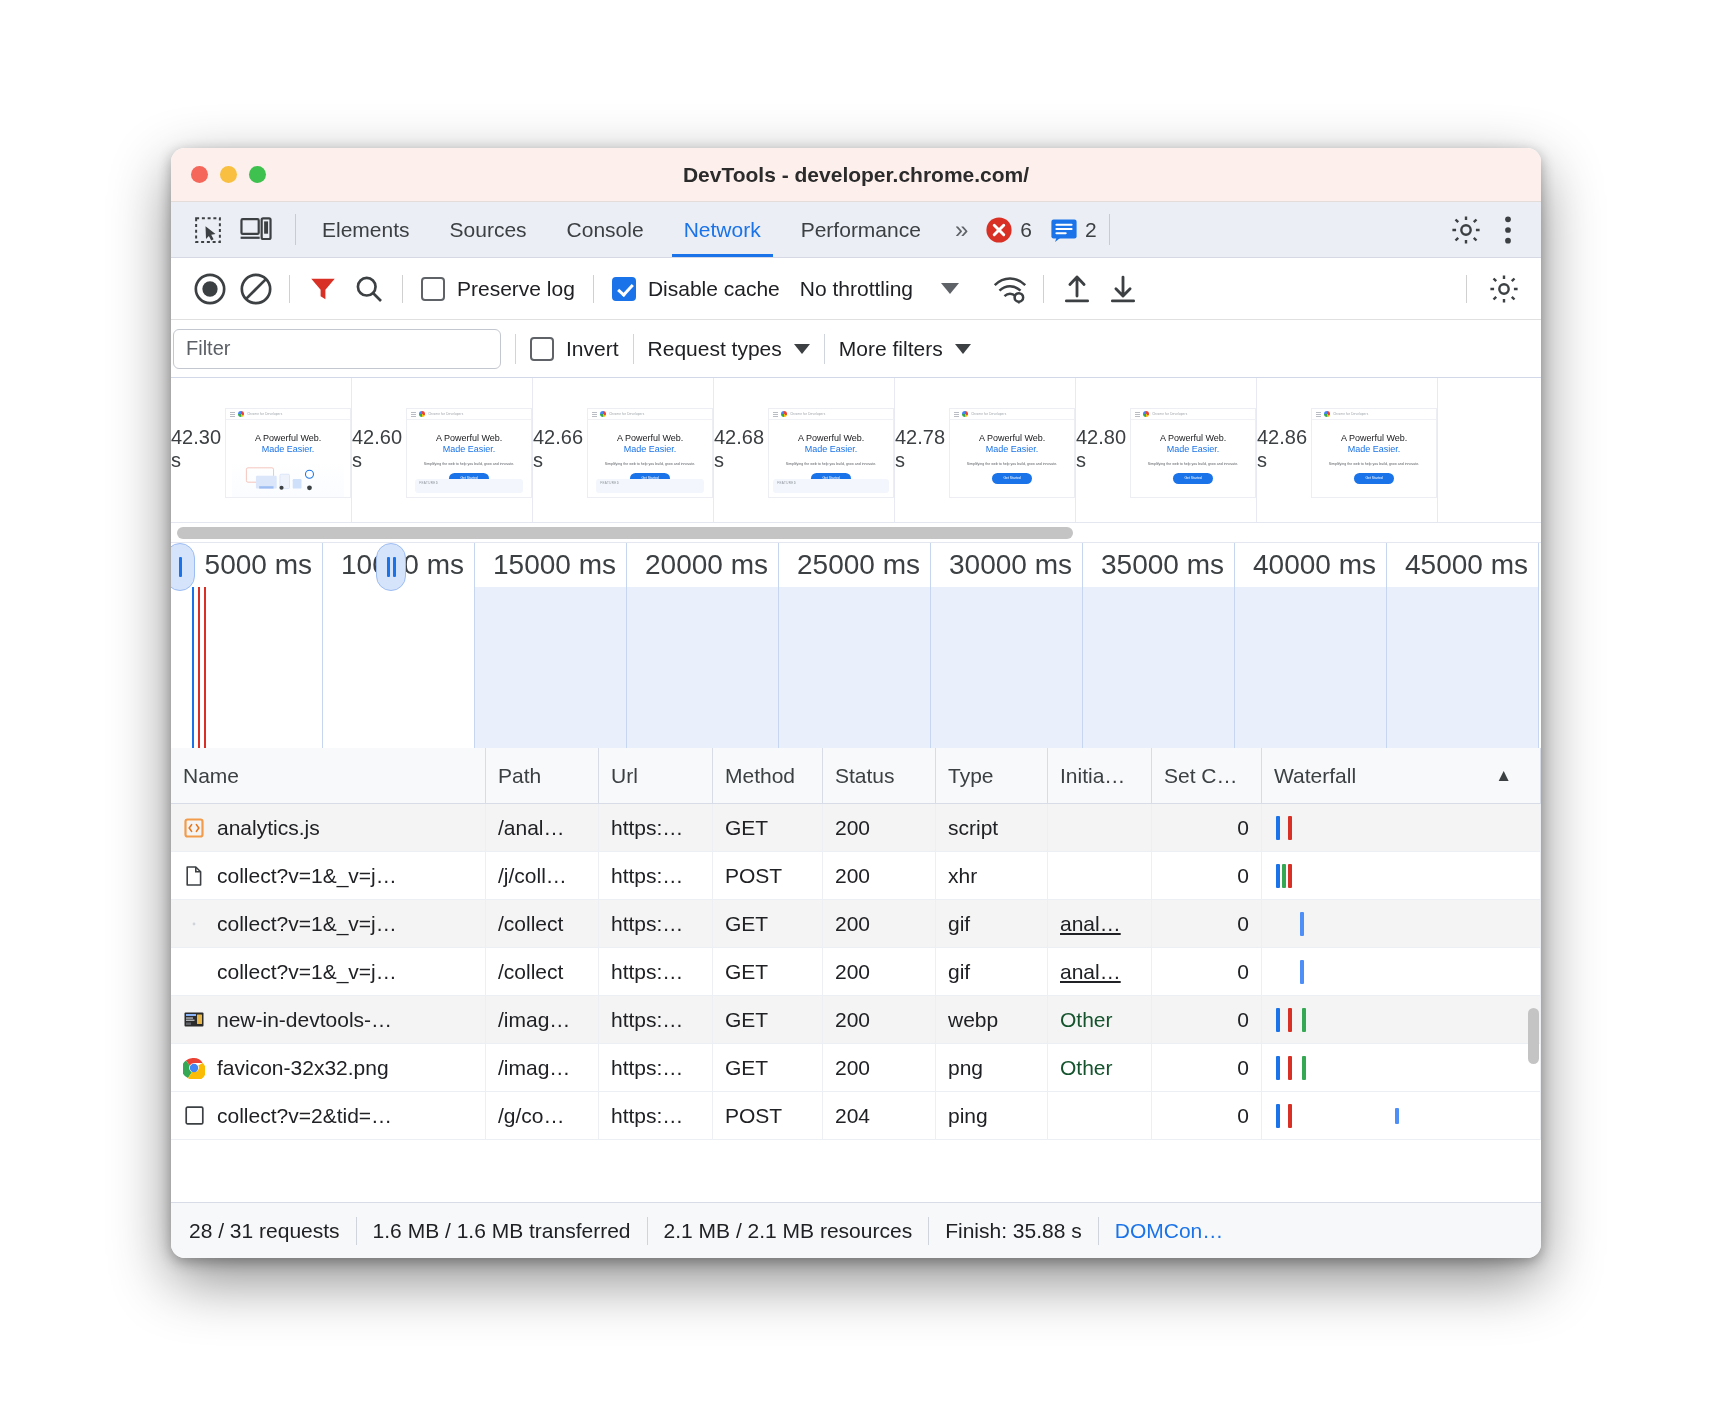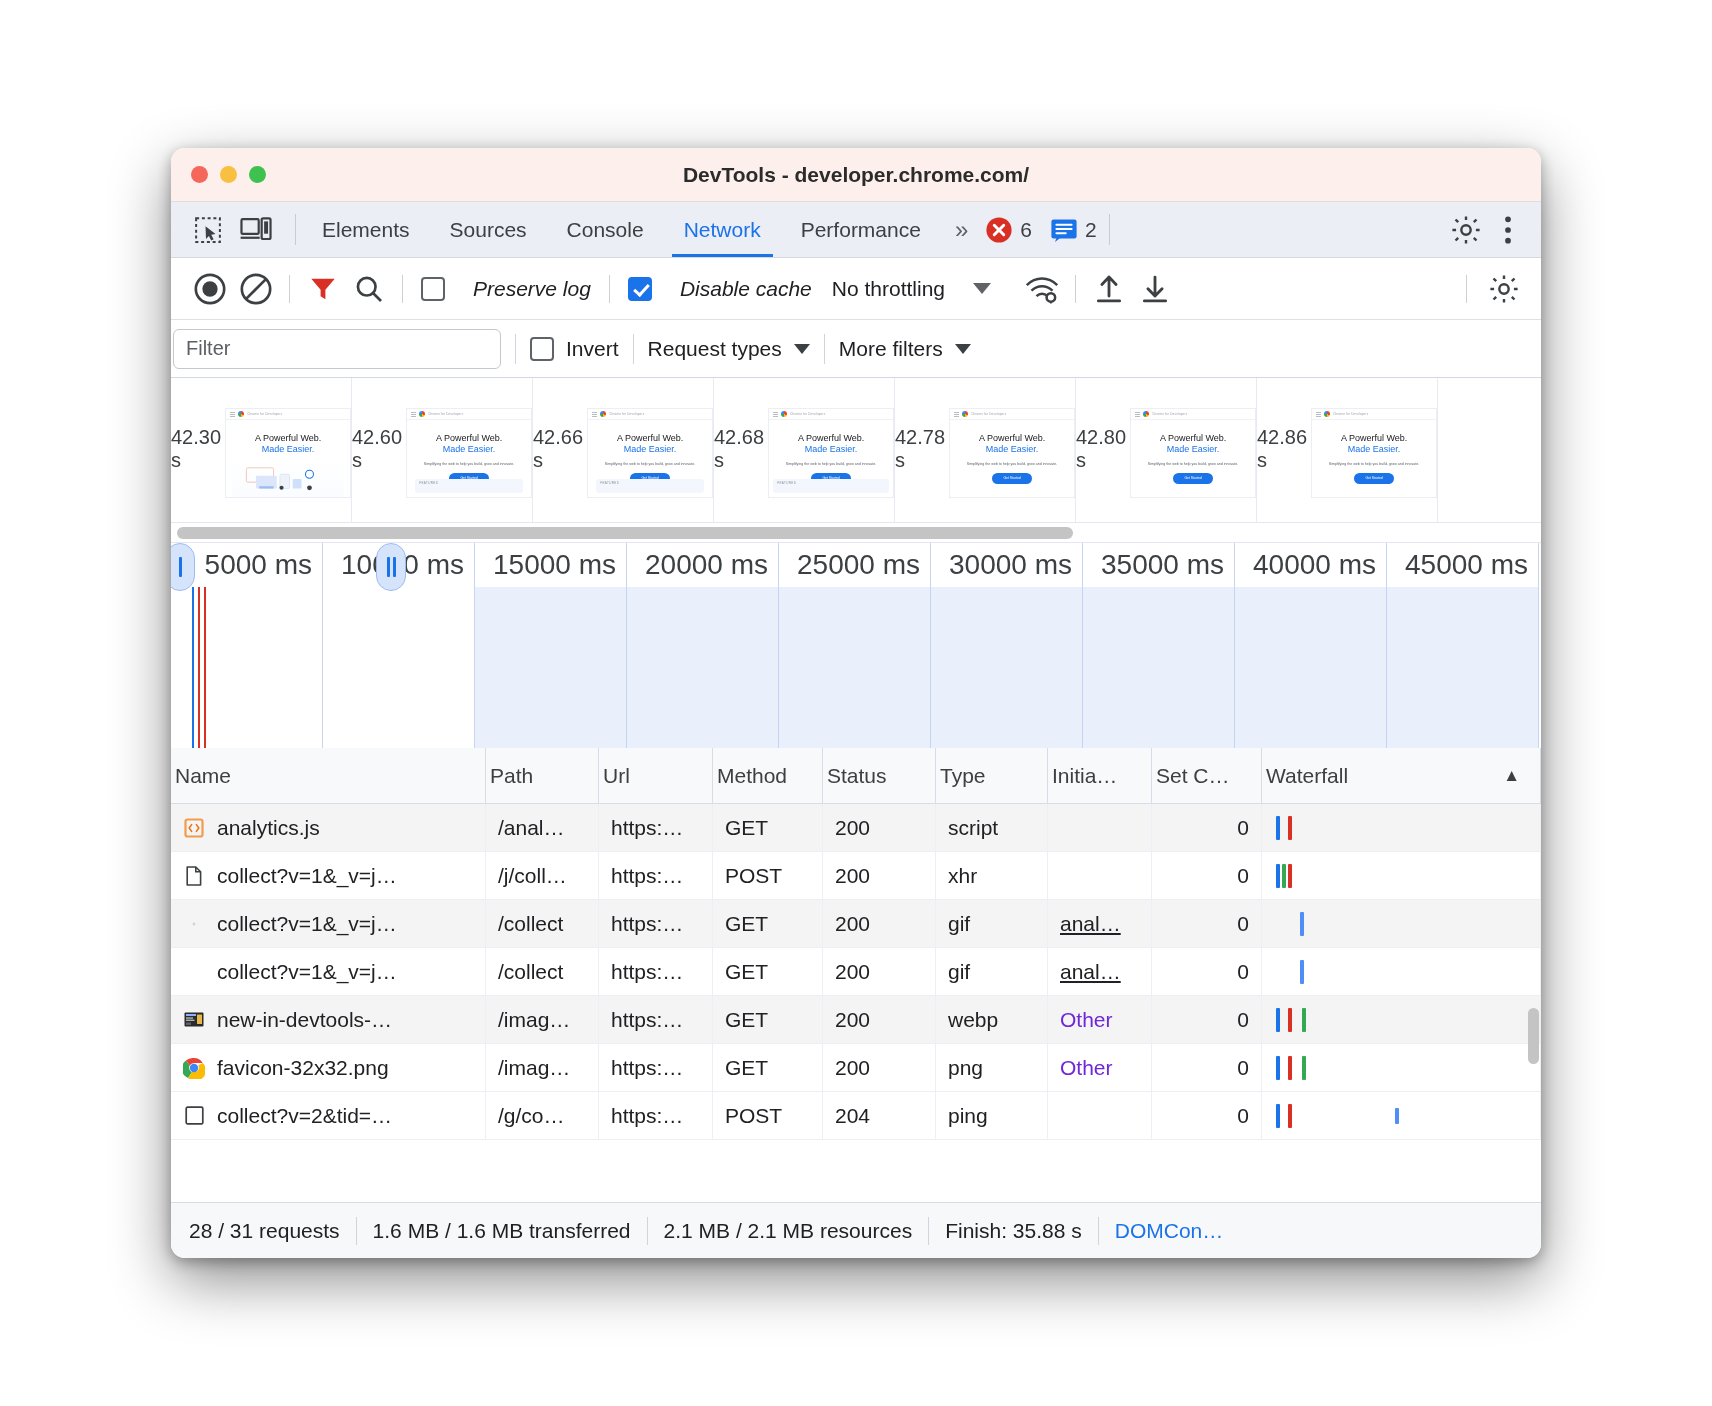--- a/index.html
+++ b/index.html
@@ -71,21 +71,21 @@
   
   .nettoolbar {
     height: 62px; flex: 0 0 62px;
     background: #ffffff;
     display: flex; align-items: center;
     border-bottom: 1px solid #e0e0e0;
     padding-left: 16px;
   }
   .tool-btn { width: 46px; height: 46px; display: flex; align-items: center; justify-content: center; cursor: pointer; border-radius: 4px; }
   .tsep { width: 1px; height: 28px; background: #d0d0d0; margin: 0 10px; }
-  .chk-wrap { display: flex; align-items: center; gap: 28px; cursor: pointer; padding: 0 8px; font-style: italic; }
+  .chk-wrap { display: flex; align-items: center; gap: 12px; cursor: pointer; padding: 0 8px; }
   .chk {
     width: 24px; height: 24px; border: 2px solid #5f6368; border-radius: 4px;
     background: #fff; flex: 0 0 24px;
   }
   .chk.on { background: #1a73e8; border-color: #1a73e8; position: relative; }
   .chk.on::after {
     content: ""; position: absolute; left: 7px; top: 2px;
     width: 6px; height: 12px; border: solid #fff; border-width: 0 3px 3px 0;
     transform: rotate(42deg);
   }
@@ -175,34 +175,34 @@
     position: absolute; top: 0; width: 30px; height: 48px;
     background: #d5e3fb; border: 1px solid #9dbdf2; border-radius: 15px;
     cursor: ew-resize; display: flex; align-items: center; justify-content: center; gap: 3px;
   }
   .sel-bar { width: 3px; height: 20px; background: #1a73e8; border-radius: 1px; }
 
   
   .table-wrap { flex: 1 1 auto; display: flex; flex-direction: column; overflow: hidden; background: #fff; position: relative; }
   .thead { display: flex; height: 56px; flex: 0 0 56px; background: #f8f9fa; border-bottom: 1px solid #d7dce6; }
   .th {
-    display: flex; align-items: center; padding: 0 4px;
+    display: flex; align-items: center; padding: 0 12px;
     font-size: 21px; color: #3c4043; border-right: 1px solid #d7dce6;
     cursor: pointer; white-space: nowrap; overflow: hidden;
   }
   .tbody { flex: 1 1 auto; overflow: hidden; }
   .trow { display: flex; height: 48px; border-bottom: 1px solid #eceff4; align-items: stretch; }
   .trow.alt { background: #f4f4f4; }
   .td {
     display: flex; align-items: center; padding: 0 12px;
     font-size: 21px; color: #202124; border-right: 1px solid #eceff4;
     white-space: nowrap; overflow: hidden;
   }
   .td.num { justify-content: flex-end; }
-  .td.muted { color: #6d28d9; }
+  .td.muted { color: #14532d; }
   .td.link { text-decoration: underline; color: #202124; cursor: pointer; }
   .c-name { flex: 0 0 315px; gap: 12px; }
   .c-path { flex: 0 0 113px; }
   .c-url  { flex: 0 0 114px; }
   .c-meth { flex: 0 0 110px; }
   .c-stat { flex: 0 0 113px; }
   .c-type { flex: 0 0 112px; }
   .c-init { flex: 0 0 104px; }
   .c-cook { flex: 0 0 110px; }
   .c-wf   { flex: 1 1 auto; position: relative; }

